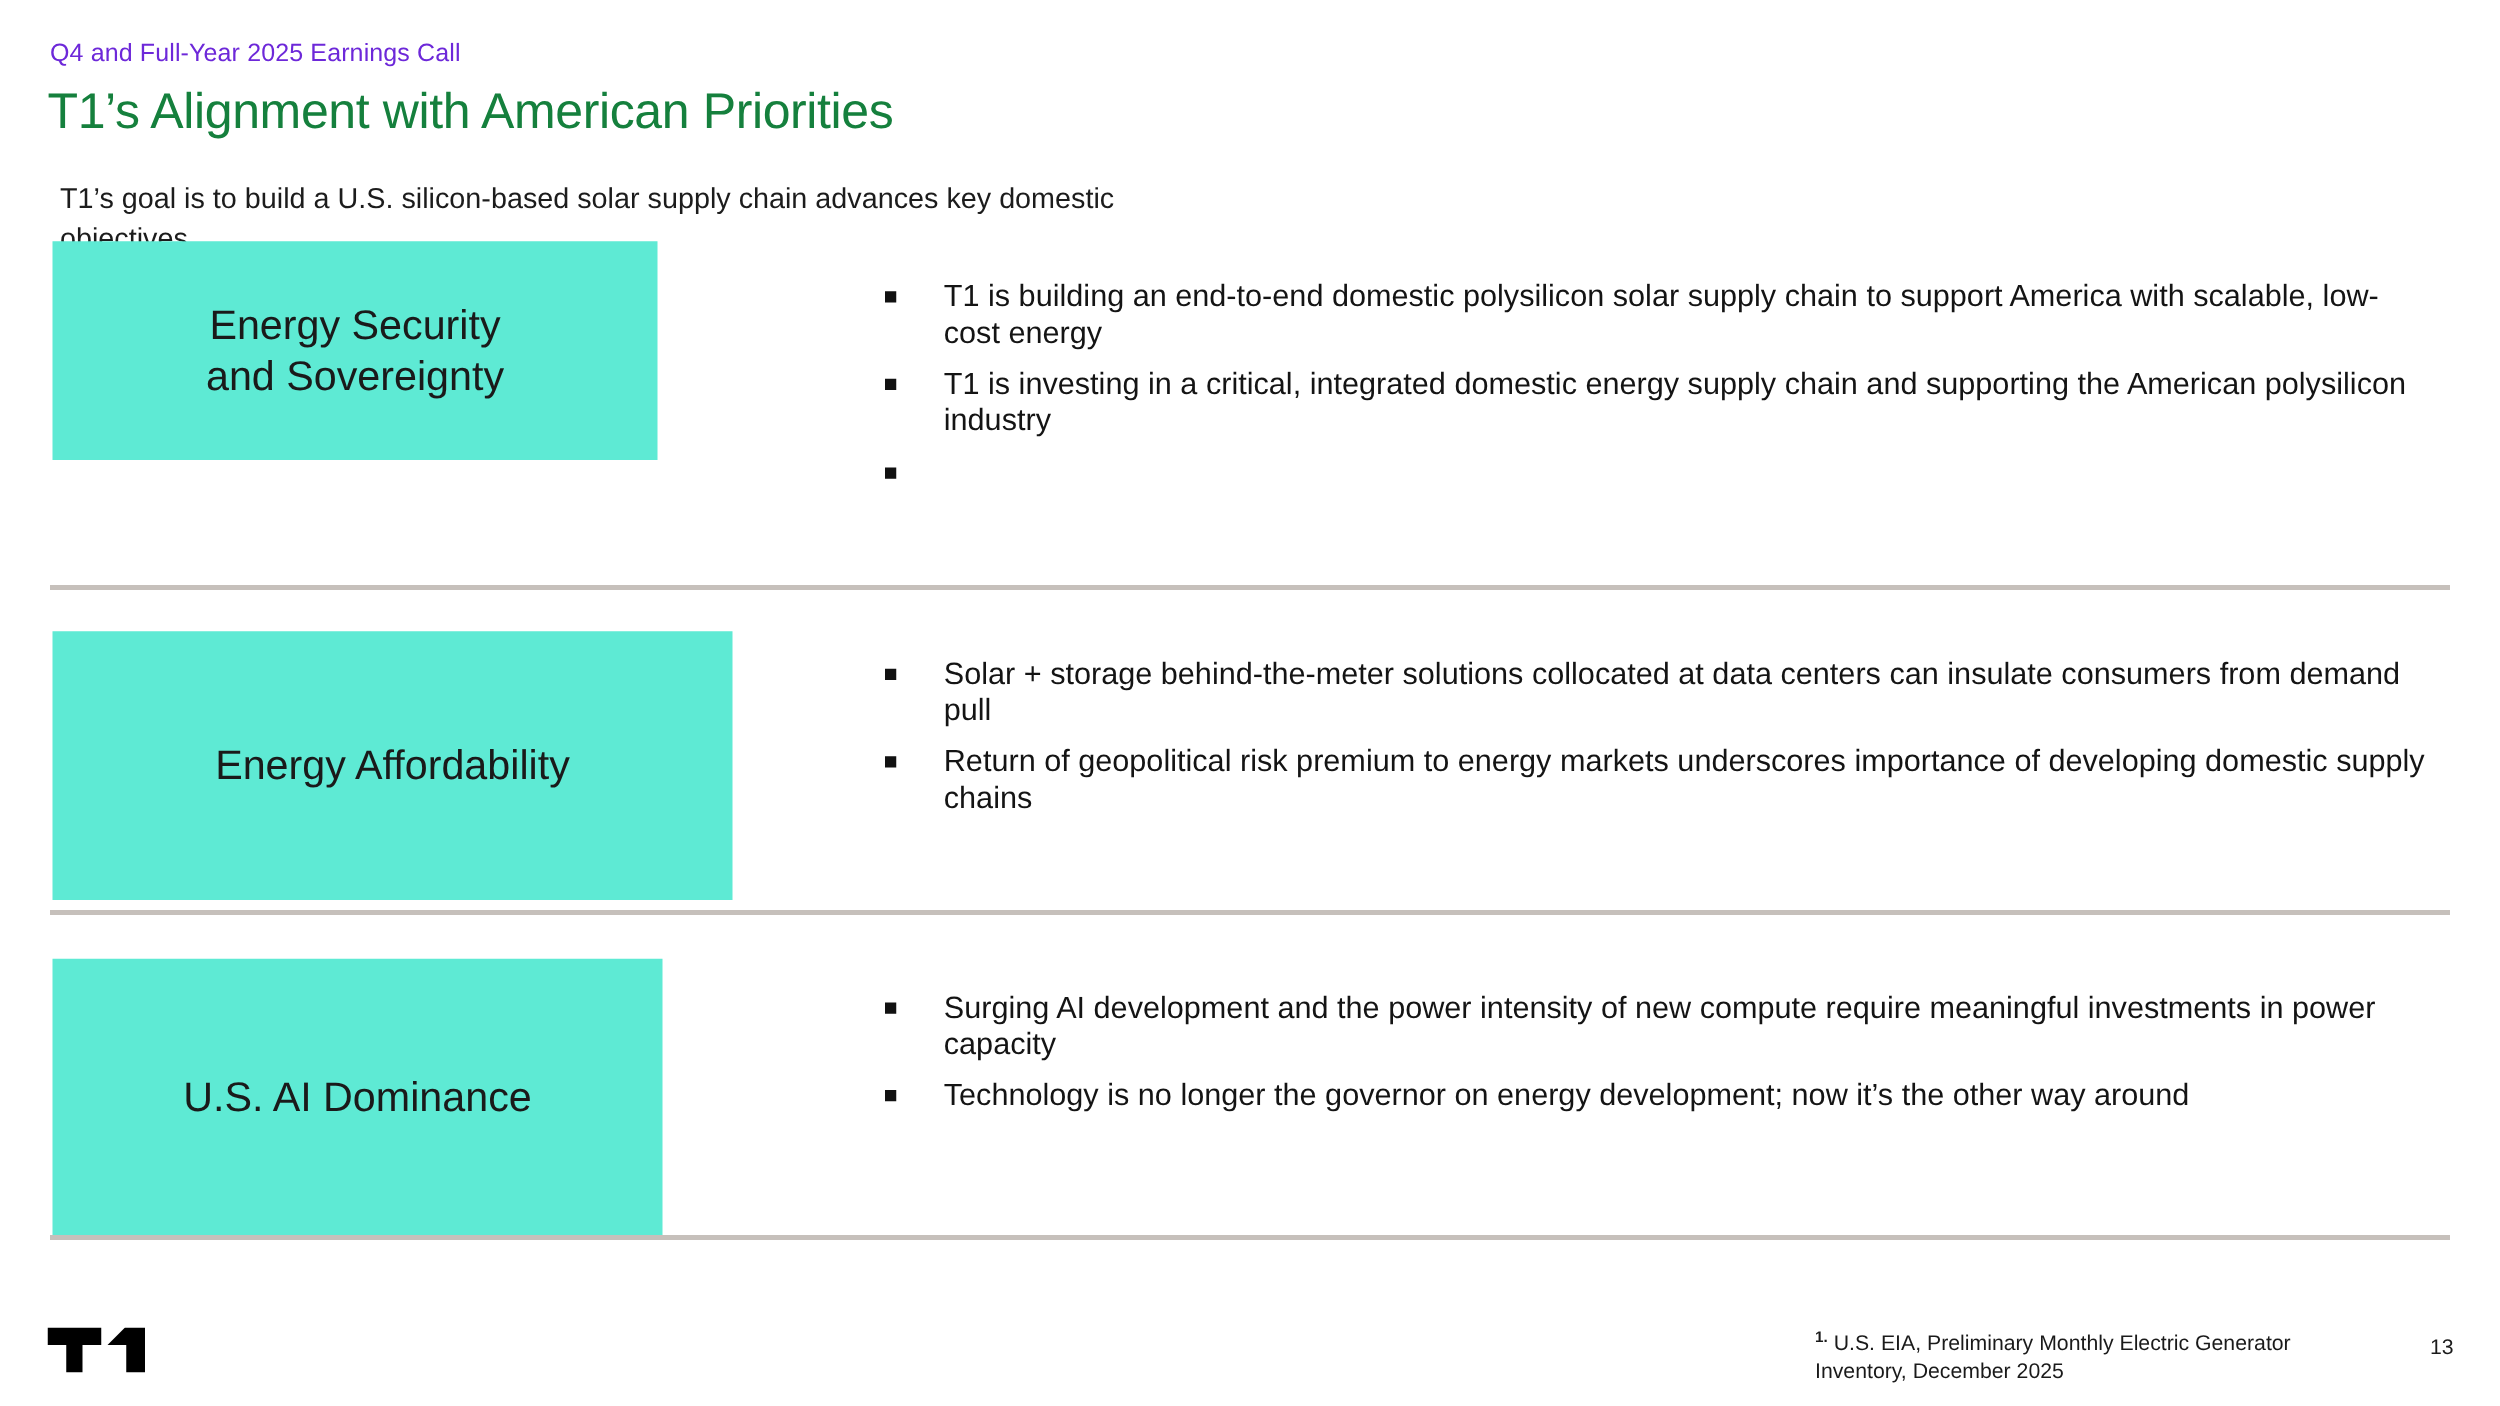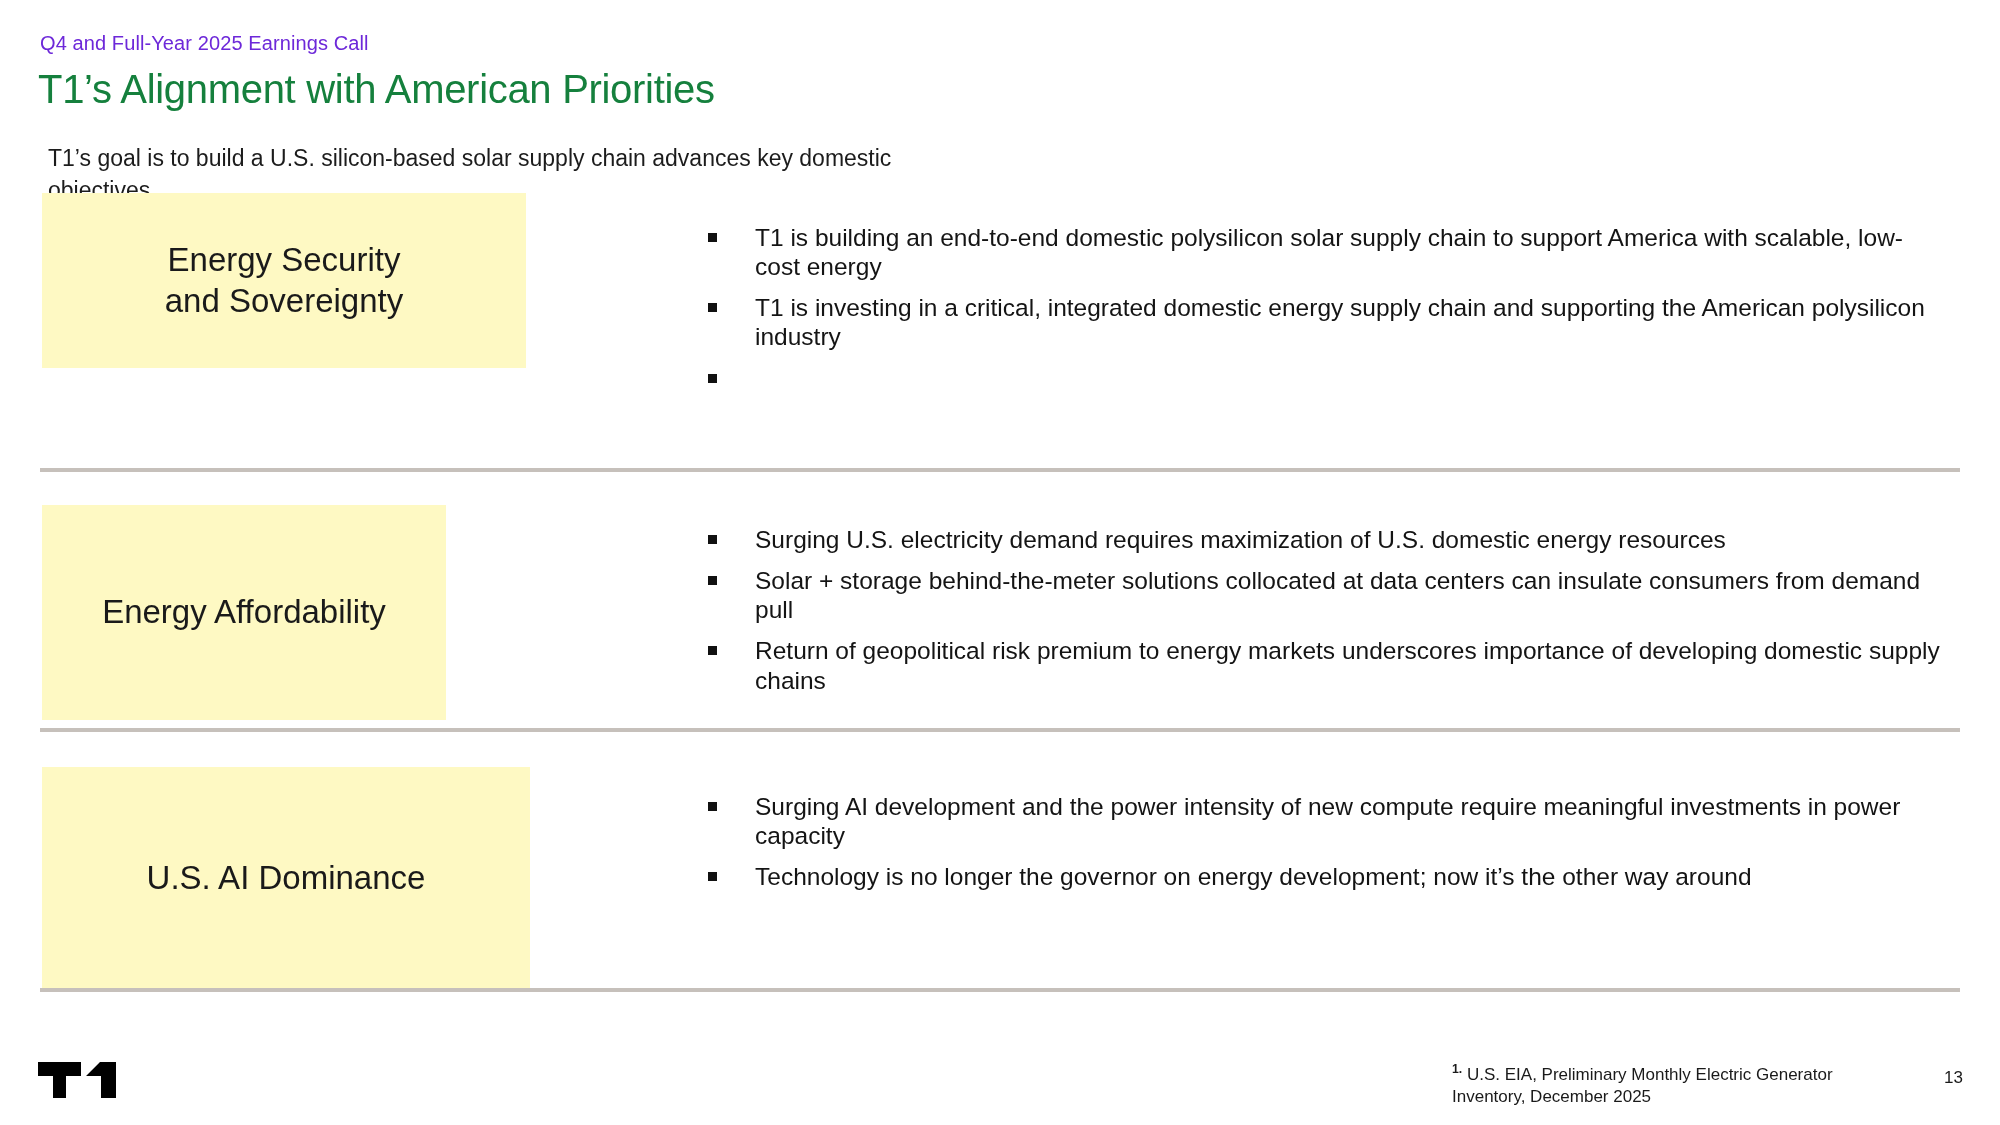--- a/index.html
+++ b/index.html
@@ -51,21 +51,21 @@
   
   .section {
     position: absolute;
     left: 0;
     width: 2000px;
   }
   .panel {
     position: absolute;
     left: 42px;
     top: 0;
-    background: #fef9c3;
+    background: #5eead4;
     display: flex;
     align-items: center;
     justify-content: center;
     text-align: center;
   }
   .panel-label {
     font-size: 33px;
     line-height: 1.22;
     font-weight: 400;
     color: #1a1a1a;
@@ -164,30 +164,26 @@
         <span>T1 is investing in a critical, integrated domestic energy supply chain and supporting the American polysilicon industry</span>
       </div>
       <div class="bullet">
         <span class="marker"></span>
       </div>
     </div>
   </div>
   <div class="divider" style="top:468px;"></div>
 
   <div class="section" style="top:505px;">
-    <div class="panel" style="width:404px; height:215px;">
+    <div class="panel" style="width:544px; height:215px;">
       <div class="panel-label">
         <span>Energy Affordability</span>
       </div>
     </div>
     <div class="bullets" style="top:20px; left:700px; width:1250px;">
-      <div class="bullet">
-        <span class="marker"></span>
-        <span>Surging U.S. electricity demand requires maximization of U.S. domestic energy resources</span>
-      </div>
       <div class="bullet">
         <span class="marker"></span>
         <span>Solar + storage behind-the-meter solutions collocated at data centers can insulate consumers from demand pull</span>
       </div>
       <div class="bullet">
         <span class="marker"></span>
         <span>Return of geopolitical risk premium to energy markets underscores importance of developing domestic supply chains</span>
       </div>
     </div>
   </div>

